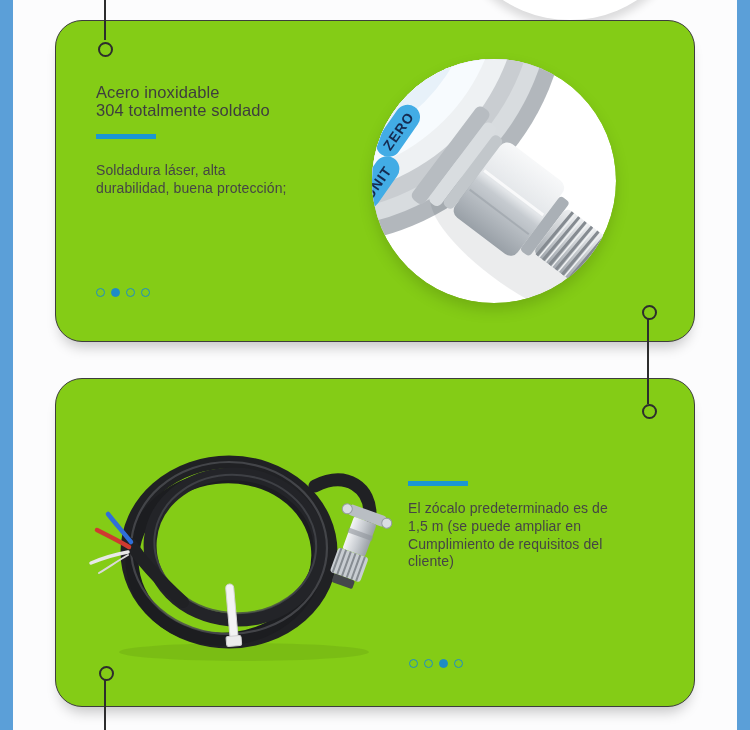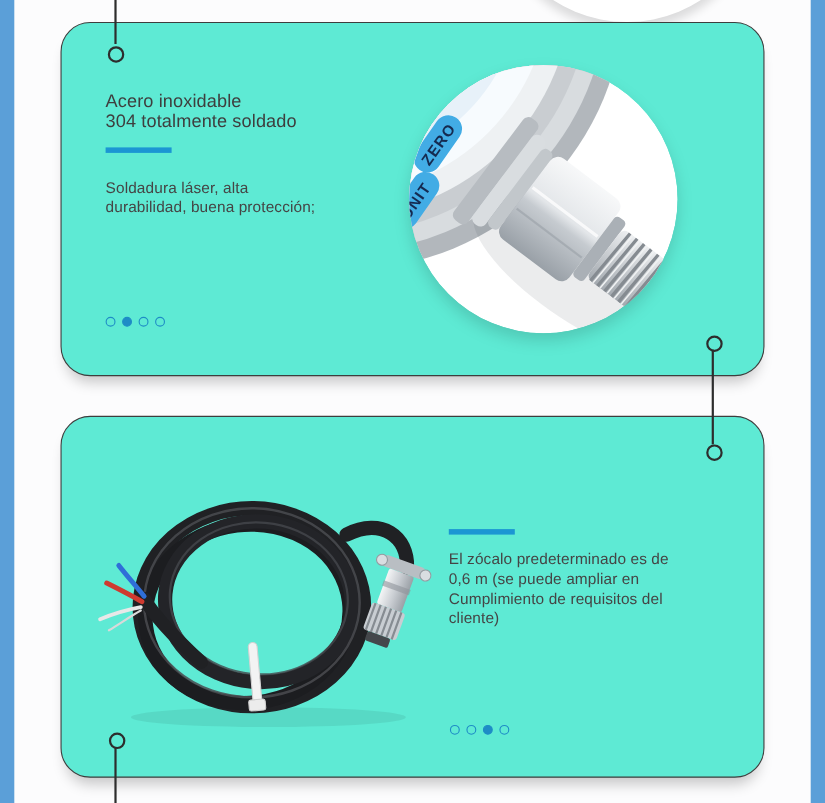--- a/index.html
+++ b/index.html
@@ -13,21 +13,21 @@
   .rail-right{right:0;}
 
   .photo-remnant{
     position:absolute;left:447px;top:-226px;width:246px;height:246px;
     border-radius:50%;background:#ffffff;
     box-shadow:0 7px 9px rgba(0,0,0,0.13);
   }
 
   .card{
     position:absolute;left:55px;width:640px;
-    background:#5eead4;border:1px solid #3d3d3d;border-radius:27px;
+    background:#84cc16;border:1px solid #3d3d3d;border-radius:27px;
     box-shadow:0 10px 13px -5px rgba(0,0,0,0.22);
     box-sizing:border-box;
   }
   .card-1{top:20px;height:322px;}
   .card-2{top:378px;height:329px;}
 
   .tl-line{position:absolute;width:2px;background:#2d2d2d;z-index:5;}
   .tl-circle{
     position:absolute;width:15px;height:15px;border-radius:50%;
     border:2px solid #2d2d2d;box-sizing:border-box;background:transparent;z-index:6;
@@ -140,21 +140,21 @@
     <div class="tl-circle" style="left:586px;top:284px"></div>
   </div>
 
   <div class="tl-line" style="left:647px;top:318px;height:86px"></div>
 
   <div class="card card-2">
     <div class="tl-circle" style="left:586px;top:25px"></div>
 
     <div class="divider" style="left:352px;top:102px"></div>
     <div class="bodytext" style="left:352px;top:121px">El zócalo predeterminado es de
-0,6 m (se puede ampliar en
+1,5 m (se puede ampliar en
 Cumplimiento de requisitos del
 cliente)</div>
 
     <div class="dots" style="left:353px;top:279px">
         <span class="dot"></span>
         <span class="dot"></span>
         <span class="dot dot-active"></span>
         <span class="dot"></span>
       </div>
 

